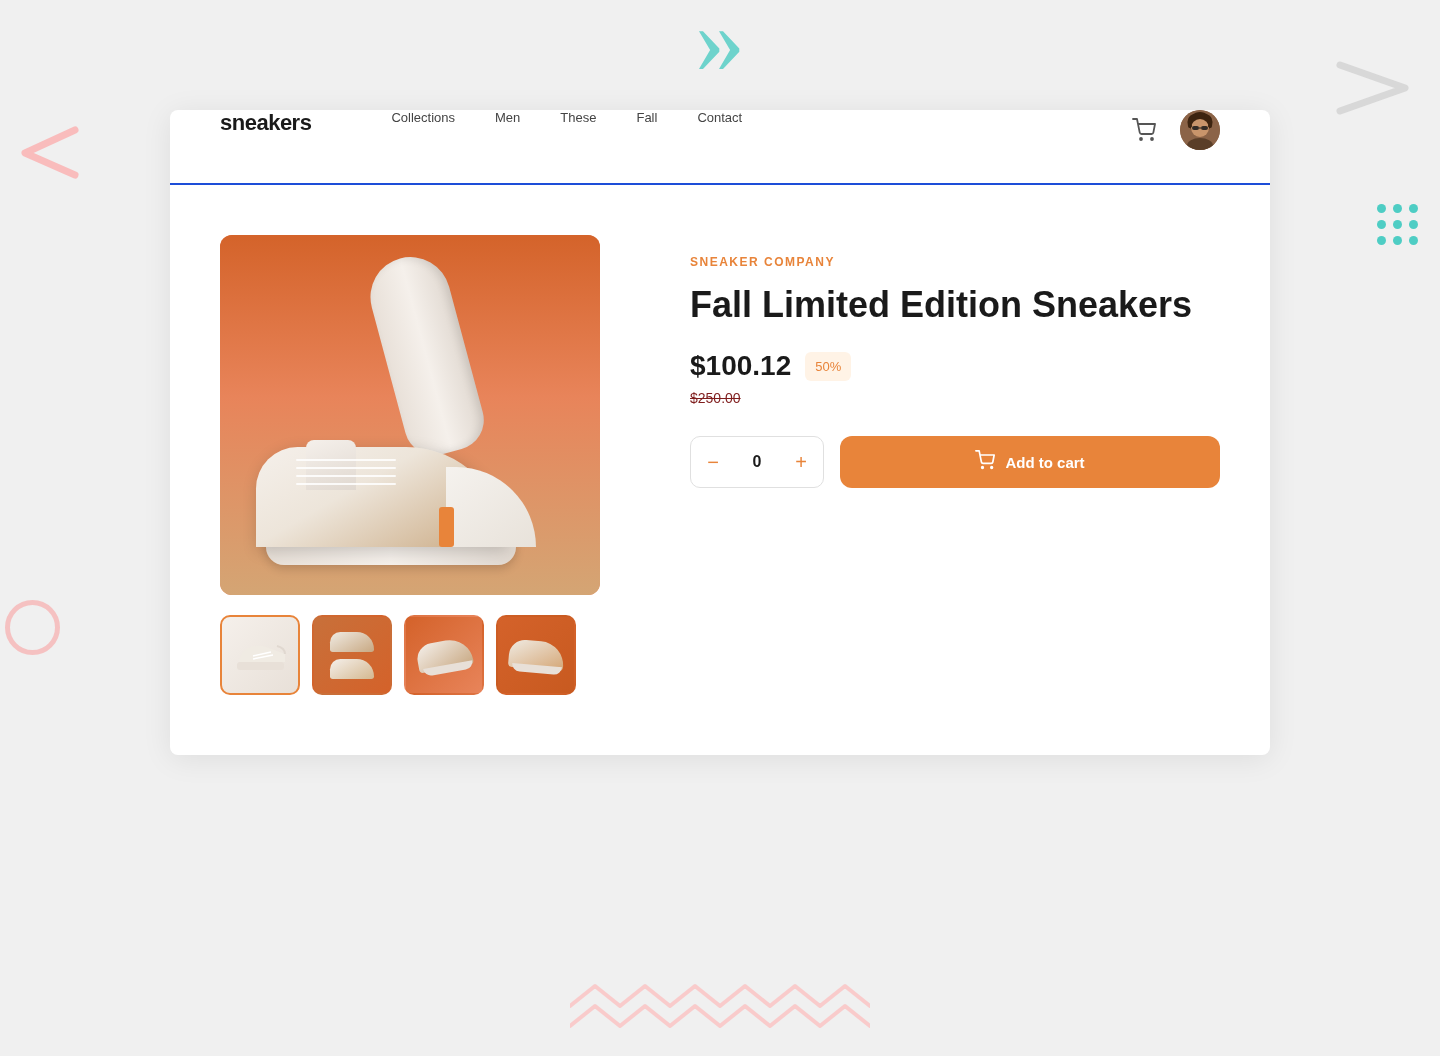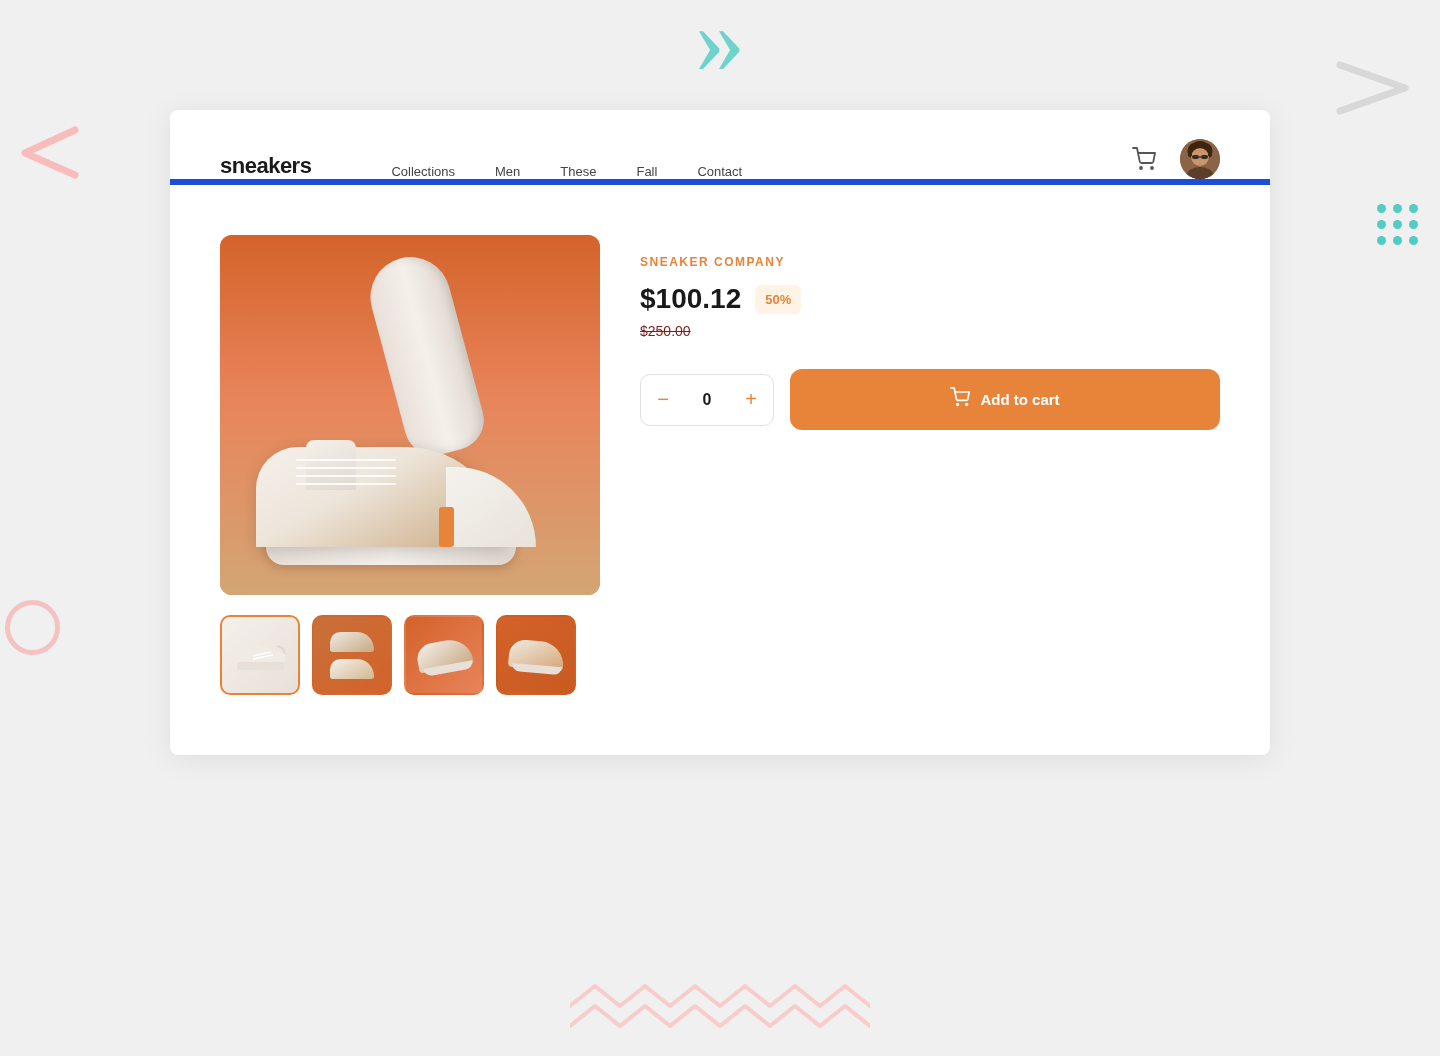--- a/index.html
+++ b/index.html
@@ -21,24 +21,24 @@
       width: 1100px;
       background: #fff;
       border-radius: 8px;
       box-shadow: 0 4px 30px rgba(0,0,0,0.08);
       overflow: hidden;
     }
 
     
     .nav {
       display: flex;
-      align-items: flex-end;
+      align-items: flex-start;
       padding: 0 50px;
       height: 75px;
-      border-bottom: 6px solid #1d4ed8;
+      border-bottom: 2px solid #1d4ed8;
     }
 
     .nav-logo {
       font-size: 22px;
       font-weight: 800;
       color: #1a1a1a;
       letter-spacing: -0.5px;
       margin-right: 80px;
     }
 
@@ -80,21 +80,21 @@
       background: #8B6347;
       display: flex;
       align-items: center;
       justify-content: center;
     }
 
     
     .product-area {
       display: flex;
       padding: 50px 50px 60px;
-      gap: 40px;
+      gap: 90px;
     }
 
     
     .product-images {
       flex: 0 0 auto;
       width: 380px;
     }
 
     .main-image {
       width: 100%;
@@ -237,21 +237,21 @@
     .price-current {
       font-size: 28px;
       font-weight: 700;
       color: #1a1a1a;
     }
 
     .price-badge {
       background: #fff3e6;
       color: #E8843A;
       font-size: 13px;
-      font-weight: 700;
+      font-weight: 400;
       padding: 7px 10px;
       border-radius: 6px;
     }
 
     .price-original {
       font-size: 14px;
       color: #7f1d1d;
       text-decoration: line-through;
       margin-bottom: 30px;
     }
@@ -295,21 +295,21 @@
 
     .add-cart-btn {
       display: flex;
       align-items: center;
       gap: 10px;
       background: #E8843A;
       color: #fff;
       border: none;
       border-radius: 12px;
       padding: 0 36px;
-      height: 61px;
+      height: 52px;
       font-size: 15px;
       font-weight: 600;
       cursor: pointer;
       flex: 1;
       justify-content: center;
     }
 
     
     .cart-btn-icon {
       font-size: 18px;
@@ -508,20 +508,21 @@
         <div class="thumbnail thumb-bg-4">
           <div class="thumb-inner">
             <div class="mini-sneaker" style="background:linear-gradient(150deg,#f0ebe3 0%,#d4a574 100%); transform:rotate(5deg);"></div>
           </div>
         </div>
       </div>
     </div>
 
     <div class="product-info">
       <div class="brand-label">SNEAKER COMPANY</div>
+      <h1 class="product-title">Fall Limited Edition Sneakers</h1>
 
       <div class="price-row">
         <span class="price-current">$100.12</span>
         <span class="price-badge">50%</span>
       </div>
       <div class="price-original">$250.00</div>
 
       <div class="add-to-cart-row">
         <div class="quantity-control">
           <button class="qty-btn">−</button>

